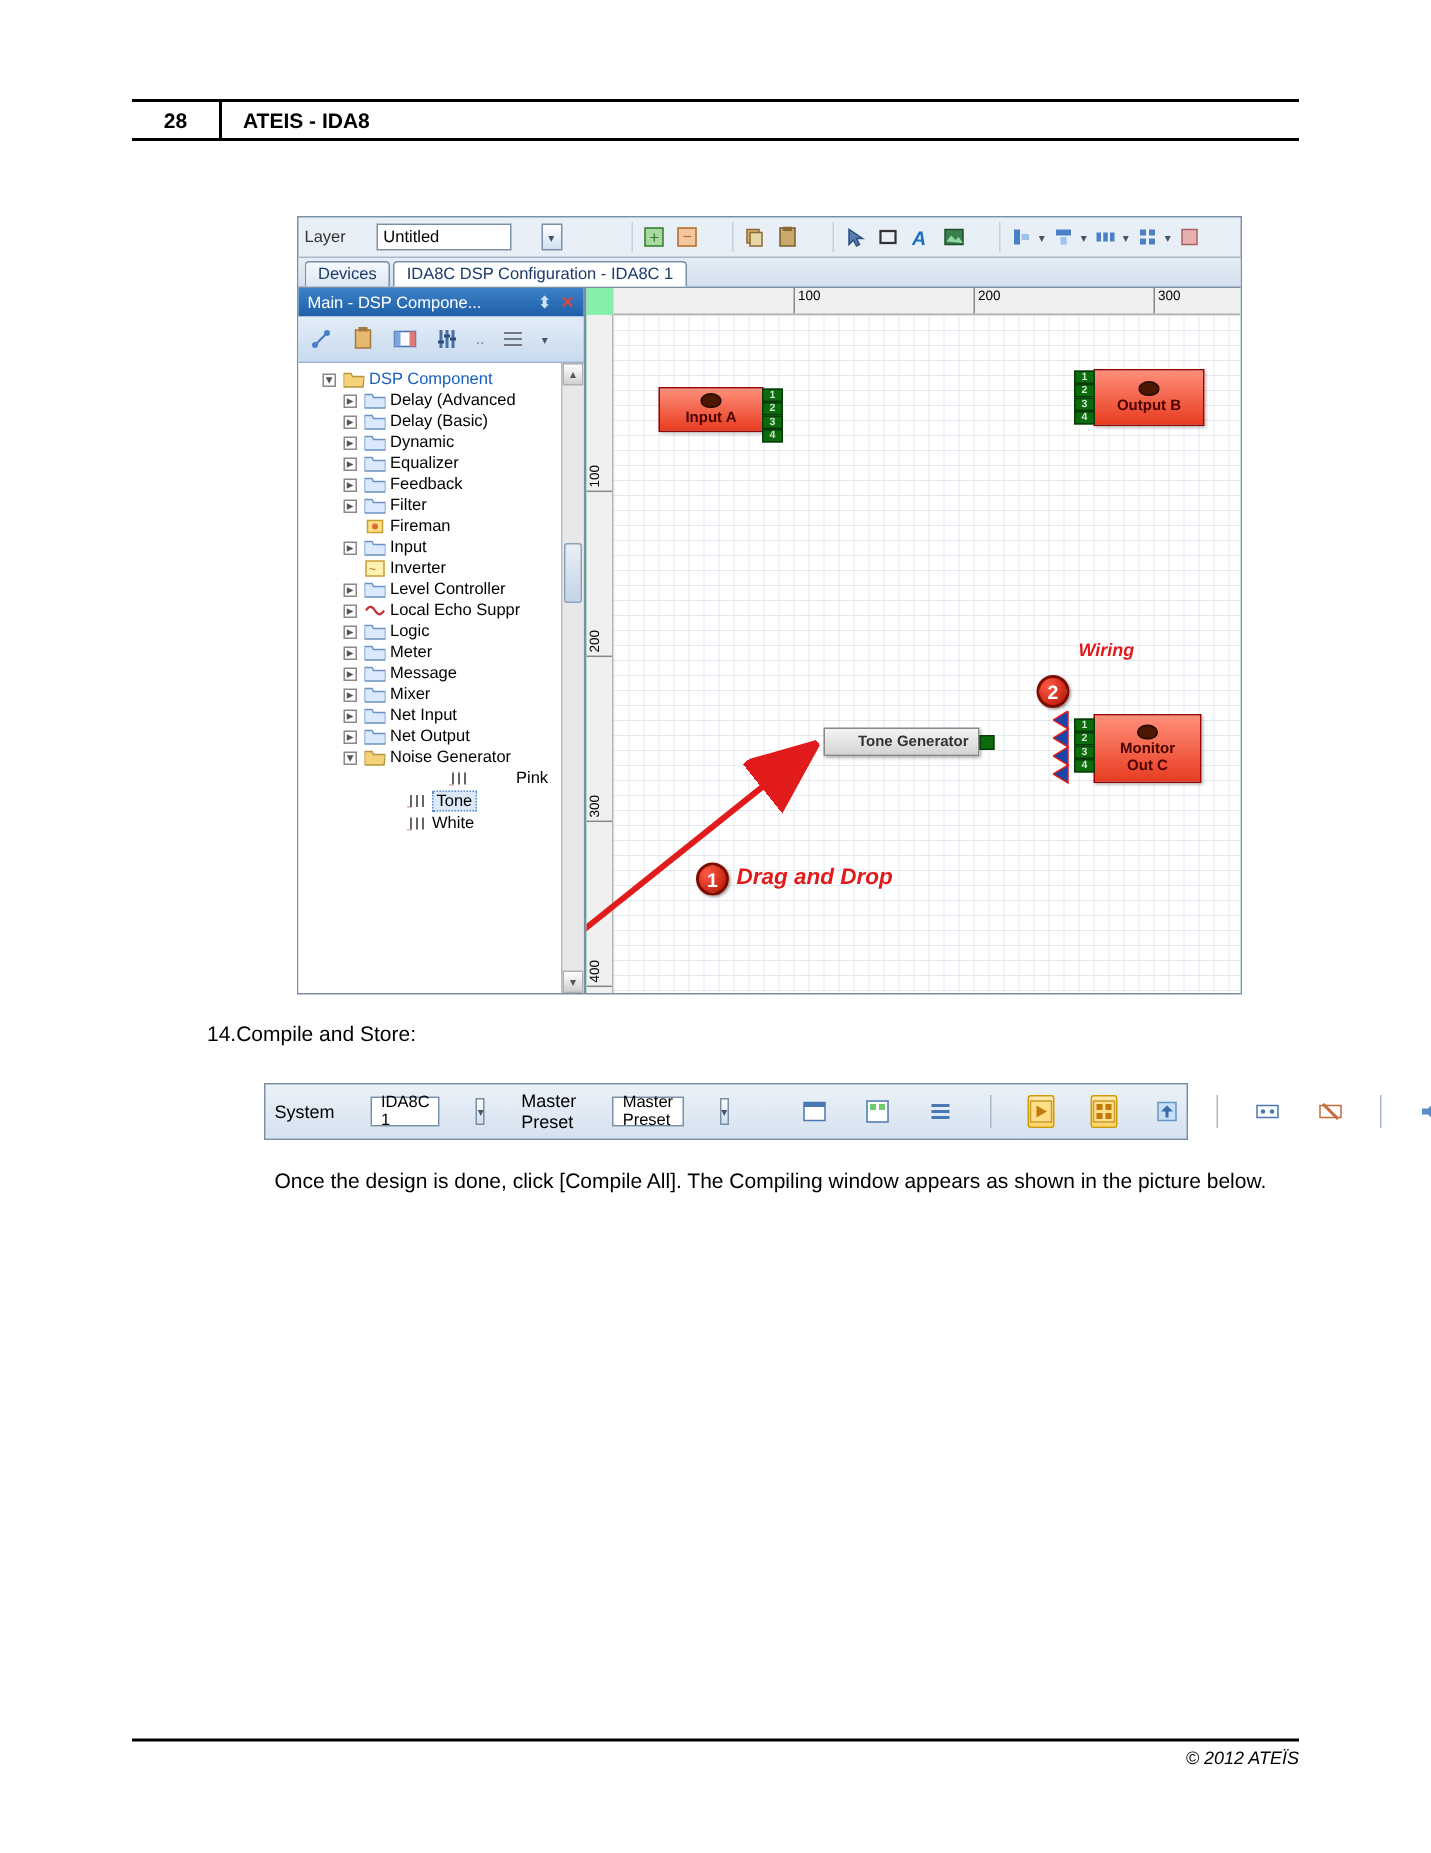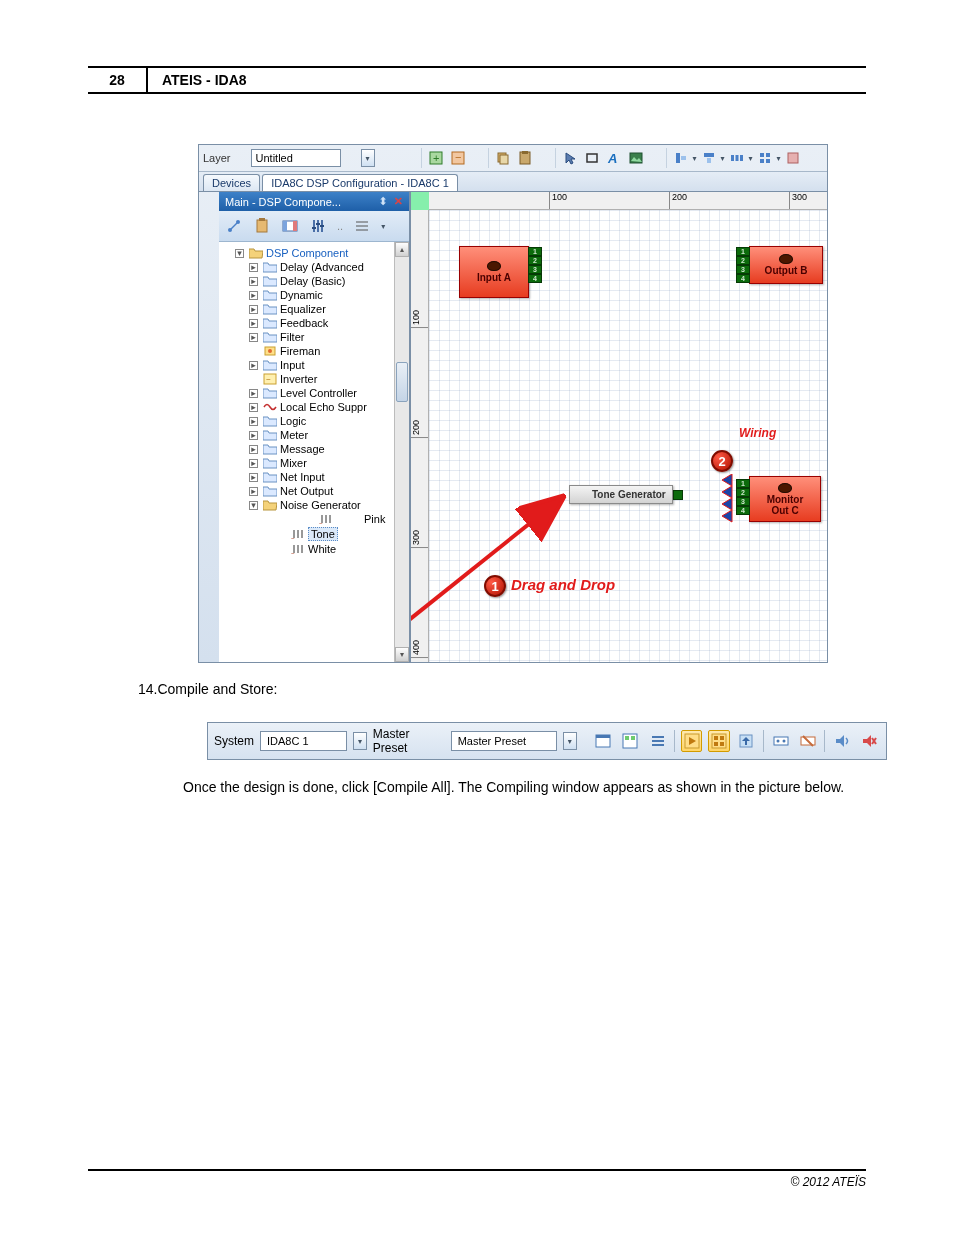--- a/index.html
+++ b/index.html
@@ -88,21 +88,20 @@
     border-radius:3px 3px 0 0;
     background:linear-gradient(#f5f9fd,#dce7f3);
     font-size:11px;
     color:#1a3a6a;
   }
   .tab.active{ background:#fff; }
   .workspace {
     display:flex;
     height: 470px;
     background:#e5e5e5;
-    margin-left:20px;
   }
   .side-panel {
     width: 192px;
     background:linear-gradient(#cfe1f4,#bcd5ee);
     border-right: 2px solid #7a8fa6;
     display:flex;
     flex-direction:column;
   }
   .side-title {
     background:linear-gradient(#3d81c8,#1e5fa8);
@@ -225,46 +224,46 @@
     font-style:italic;
     color:#e11b1b;
     font-size:15px;
     text-shadow:0 0 3px #fff,0 0 3px #fff;
   }
   .step-text{
     margin: 6px 0 25px 50px;
     font-size:14px;
   }
   .status-strip {
-    margin-left:119px;
-    width: 680px;
+    margin-left:88px;
+    width: 616px;
     border:1px solid #7a8fa6;
     background:linear-gradient(#ebf1f8,#d6e2f0);
     display:flex;
     align-items:center;
     padding:4px 6px;
-    gap:6px;
+    gap:24px;
     font-size:12px;
     margin-bottom:18px;
   }
   .status-strip .sfield{
     border:1px solid #7a8fa6;background:#fff;height:20px;padding:1px 6px;font-size:11px;display:flex;align-items:center;
   }
   .status-strip .sic{width:22px;height:22px;display:flex;align-items:center;justify-content:center;border:1px solid transparent;border-radius:2px;}
   .status-strip .sic.active{border:1px solid #d29b00;background:linear-gradient(#ffe9ad,#ffd567);}
   .body-para{
     margin-left:95px;
     margin-right:0;
     font-size:14px;
     text-align:justify;
     line-height:1.35;
   }
   .footer{
     position:absolute;
-    left:88px;right:88px;bottom:46px;
+    left:88px;right:88px;bottom:56px;
     border-top:2px solid #000;
     padding-top:4px;
     text-align:right;
     font-style:italic;
     font-size:12px;
   }
   svg{display:block;}
 </style>
 </head>
 <body>
@@ -661,21 +660,21 @@
           <div class="tick" style="left:360px">300</div>
         </div>
         <div class="ruler-v">
           <div class="vtick" style="top:100px">100</div>
           <div class="vtick" style="top:210px">200</div>
           <div class="vtick" style="top:320px">300</div>
           <div class="vtick" style="top:430px">400</div>
         </div>
         <div class="canvas">
 
-          <div class="block" style="left:30px;top:36px;width:70px;height:52px;">
+          <div class="block" style="left:30px;top:48px;width:70px;height:30px;">
             <div class="icon-disc"></div>
             <span>Input A</span>
             <div class="pins" style="right:-14px;top:0;">
               <div class="pin">1</div>
               <div class="pin">2</div>
               <div class="pin">3</div>
               <div class="pin">4</div>
             </div>
           </div>
 

